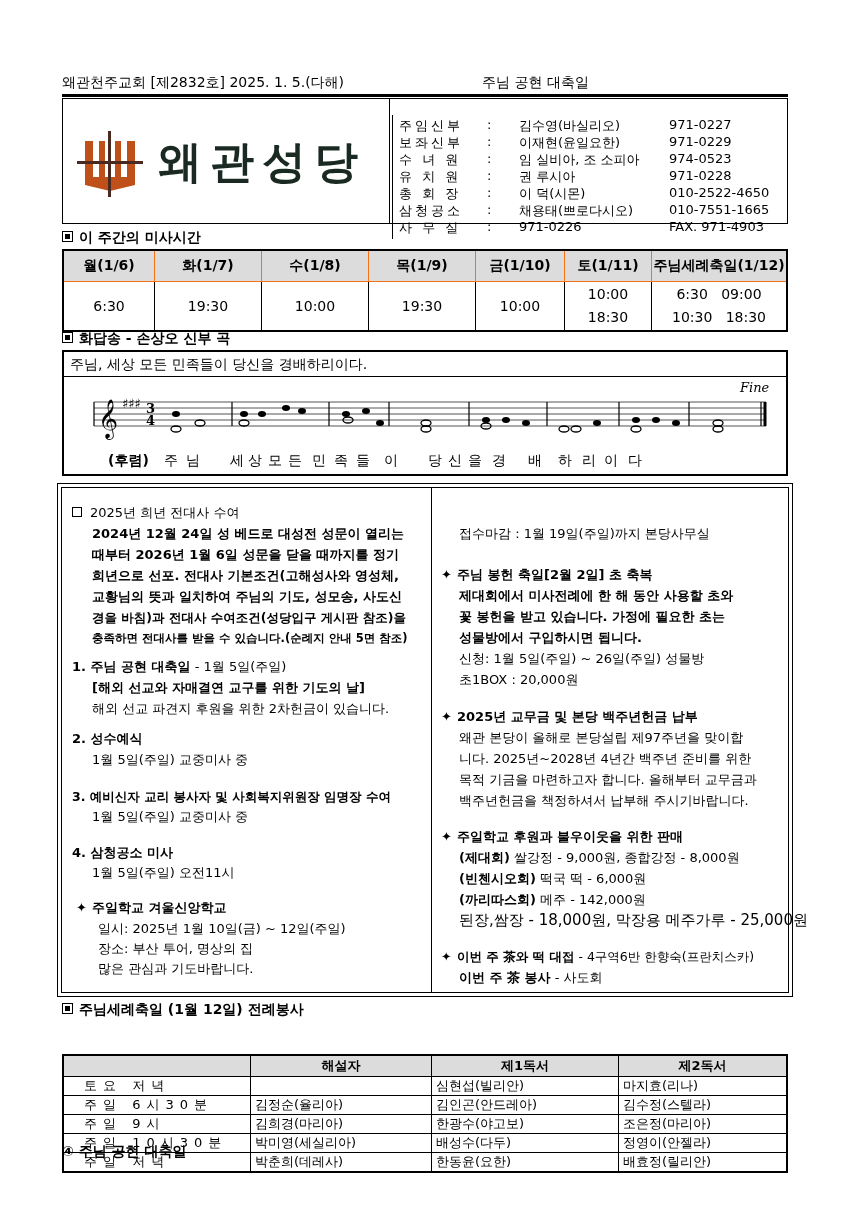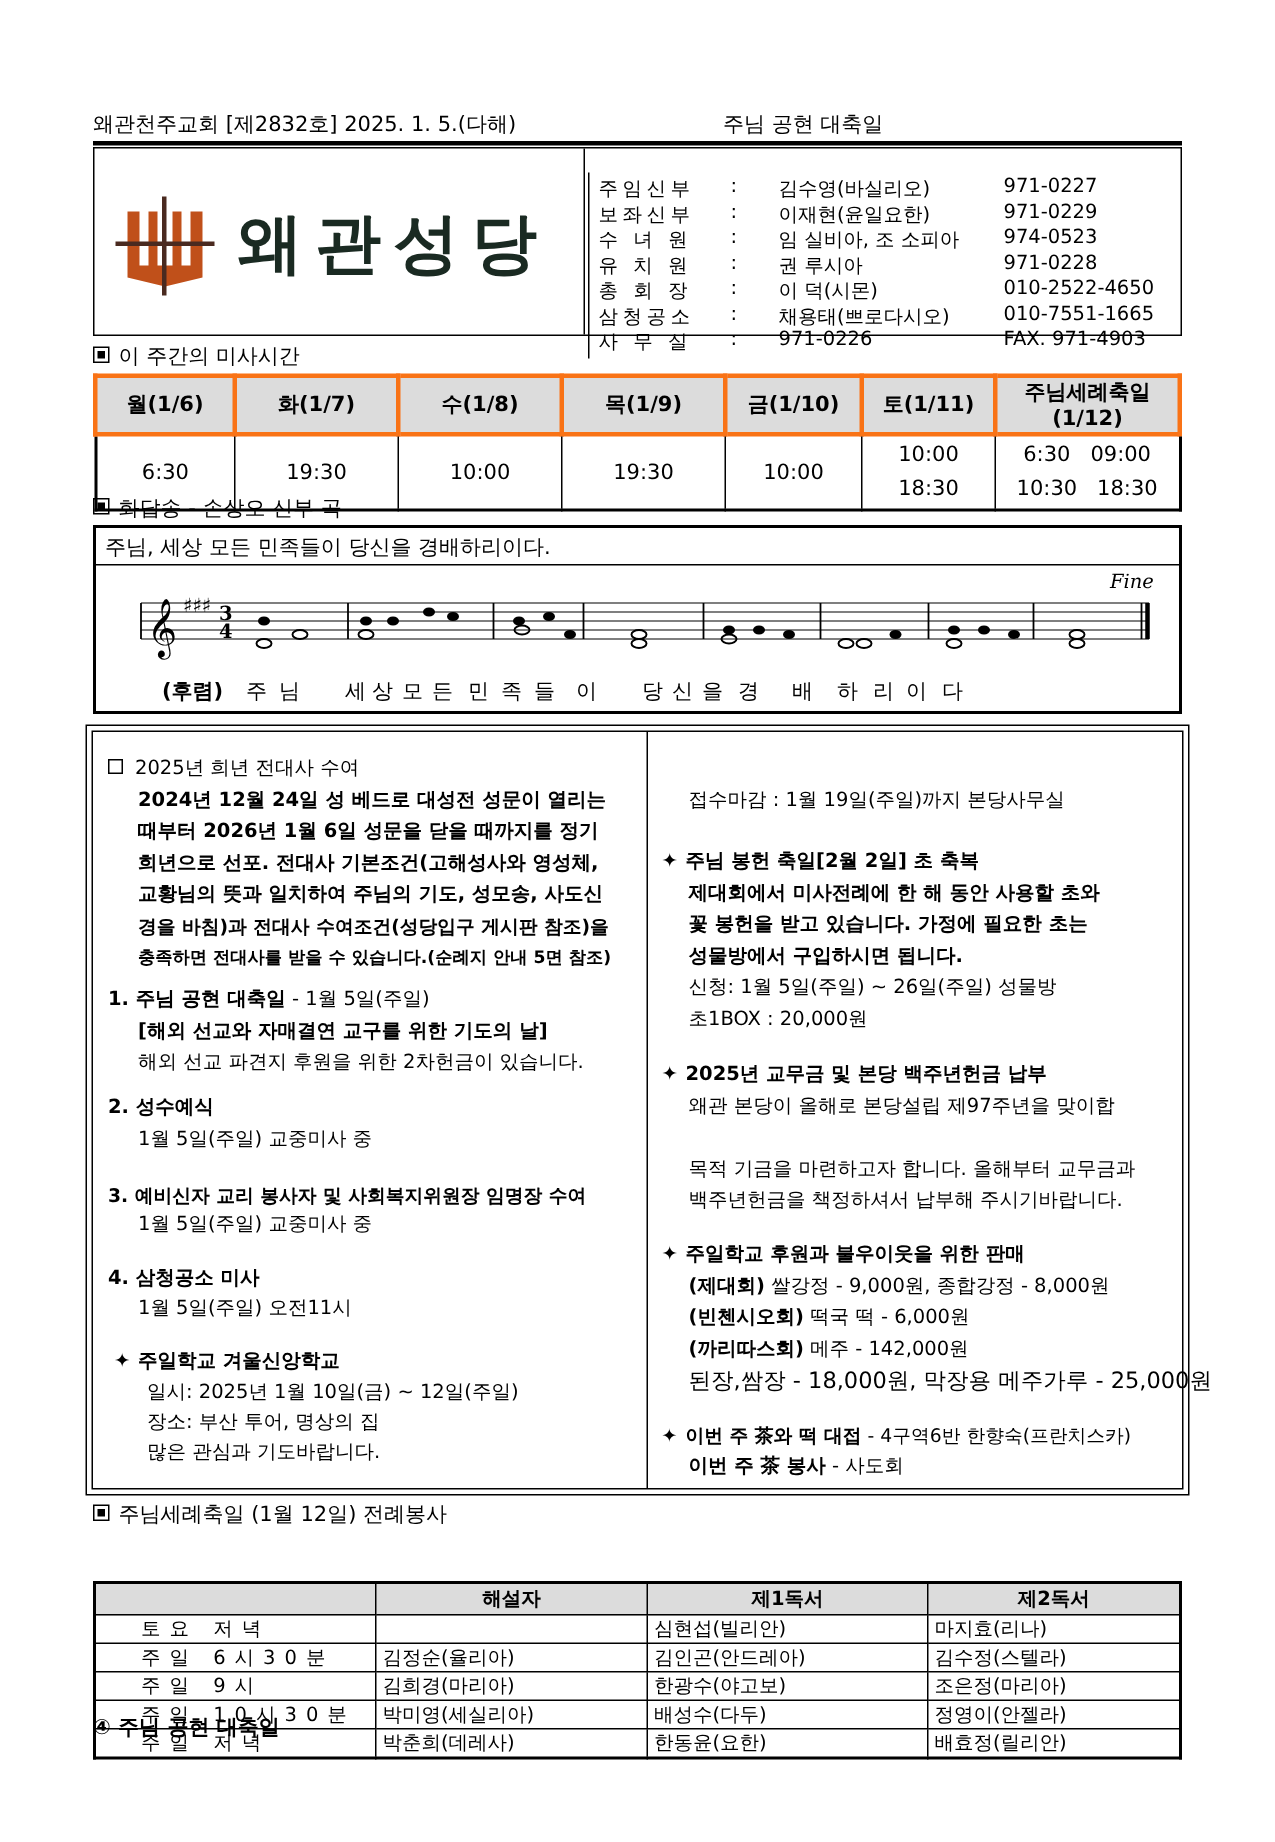--- a/index.html
+++ b/index.html
@@ -14,26 +14,26 @@
   .logo { position:absolute; left:0; top:0; width:326px; height:124px; border-right:1px solid #000; }
   .logo .mark { position:absolute; left:12px; top:30px; width:70px; height:70px; }
   .logo .name { position:absolute; left:95px; top:34px; font-size:44px; font-weight:bold; letter-spacing:8px; color:#1a2a22; font-family:"DejaVu Serif","Liberation Serif",serif; }
   .staff { position:absolute; left:329px; top:16px; width:395px; height:124px; border-left:1px solid #000; }
   .staff-row { position:absolute; left:6px; height:17px; font-size:13px; white-space:nowrap; }
   .staff-row .role { position:absolute; left:0; width:90px; letter-spacing:3px; }
   .staff-row .colon { position:absolute; left:88px; }
   .staff-row .nm { position:absolute; left:104px;margin-left:16px; }
   .staff-row .ph { position:absolute; left:270px; }
 
-  .sec-title { left:62px; font-size:14px; font-weight:normal; height:18px; }
+  .sec-title { left:62px; font-size:14px; font-weight:bold; height:18px; }
   .sec-title .sq { display:inline-block; width:9px; height:9px; border:1px solid #000; margin-right:6px; position:relative; top:0px; }
   .sec-title .sq::after { content:""; position:absolute; left:2px; top:2px; width:5px; height:5px; background:#000; }
 
   table.mass { position:absolute; left:62px; top:249px; width:726px; border-collapse:collapse; border:2px solid #000; font-size:14px; }
-  table.mass th { background:#dcdcdc; border:3px solid #f97316; height:28px; font-weight:bold; }
+  table.mass th { background:#dcdcdc; border:1px solid #f97316; height:28px; font-weight:bold; }
   table.mass td { border:1px solid #000; text-align:center; height:46px; }
   table.mass td .ln { display:block; line-height:23px; }
 
   .psalm { left:62px; top:350px; width:726px; height:126px; border:2px solid #000; box-sizing:border-box; }
   .psalm .ref { position:absolute; left:6px; top:4px; font-size:14px; }
   .psalm .div { position:absolute; left:0; top:24px; width:100%; height:1px; background:#000; }
   .psalm svg { position:absolute; left:0; top:26px; }
   .psalm .lyr { position:absolute; left:44px; top:100px; font-size:14px; white-space:nowrap; }
   .psalm .lyr b { margin-right:10px; }
   .psalm .lyr span.s { position:absolute; top:0; }
@@ -41,21 +41,21 @@
   .notice { left:57px; top:483px; width:736px; height:514px; border:1px solid #000; box-sizing:border-box; }
   .notice-in { position:absolute; left:3px; top:3px; right:3px; bottom:3px; border:1px solid #000; }
   .colsplit { position:absolute; left:369px; top:0; bottom:0; width:1px; background:#000; }
   .ntxt { position:absolute; font-size:13px; line-height:21px; white-space:nowrap; }
   .ntxt.b { font-weight:bold; }
   .ntxt .star { display:inline-block; width:16px; }
 
   table.lit { position:absolute; left:62px; top:1022px; width:726px; border-collapse:collapse; border:2px solid #000; font-size:13px;margin-top:32px; }
   table.lit th { background:#dcdcdc; border:1px solid #000; height:18px; font-weight:bold; text-align:center; }
   table.lit td { border:1px solid #000; height:18px; padding:0 4px; }
-  table.lit td.slot { letter-spacing:6px; padding-left:30px; }
+  table.lit td.slot { letter-spacing:6px; padding-left:20px; }
   .footer { left:62px; top:1143px; font-size:14px; font-weight:bold; }
 </style>
 </head>
 <body>
 
 <div class="abs hdr">
   <span class="l">왜관천주교회 [제2832호] 2025. 1. 5.(다해)</span>
   <span class="r">주님 공현 대축일</span>
 </div>
 <div class="abs hdr2"></div>
@@ -265,20 +265,21 @@
 
     <div class="ntxt b" style="left:379px;top:76px"><span class="star">✦</span><span>주님 봉헌 축일[2월 2일] 초 축복</span></div>
     <div class="ntxt b" style="left:397px;top:97px">제대회에서 미사전례에 한 해 동안 사용할 초와</div>
     <div class="ntxt b" style="left:397px;top:118px">꽃 봉헌을 받고 있습니다. 가정에 필요한 초는</div>
     <div class="ntxt b" style="left:397px;top:139px">성물방에서 구입하시면 됩니다.</div>
     <div class="ntxt" style="left:397px;top:160px">신청: 1월 5일(주일) ~ 26일(주일) 성물방</div>
     <div class="ntxt" style="left:397px;top:181px">초1BOX : 20,000원</div>
 
     <div class="ntxt b" style="left:379px;top:218px"><span class="star">✦</span><span>2025년 교무금 및 본당 백주년헌금 납부</span></div>
     <div class="ntxt" style="left:397px;top:239px">왜관 본당이 올해로 본당설립 제97주년을 맞이합</div>
+    <div class="ntxt" style="left:397px;top:260px">니다. 2025년~2028년 4년간 백주년 준비를 위한</div>
     <div class="ntxt" style="left:397px;top:281px">목적 기금을 마련하고자 합니다. 올해부터 교무금과</div>
     <div class="ntxt b" style="left:379px;top:338px"><span class="star">✦</span><span>주일학교 후원과 불우이웃을 위한 판매</span></div>
 
     <div class="ntxt" style="left:397px;top:302px">백주년헌금을 책정하셔서 납부해 주시기바랍니다.</div>
     <div class="ntxt" style="left:397px;top:359px"><b>(제대회)</b><span> 쌀강정 - 9,000원, 종합강정 - 8,000원</span></div>
     <div class="ntxt" style="left:397px;top:380px"><b>(빈첸시오회)</b><span> 떡국 떡 - 6,000원</span></div>
     <div class="ntxt" style="left:397px;top:401px"><b>(까리따스회)</b><span> 메주 - 142,000원</span></div>
     <div class="ntxt" style="left:397px;top:422px;font-size:15px">된장,쌈장 - 18,000원, 막장용 메주가루 - 25,000원</div>
 
     <div class="ntxt" style="left:379px;top:458px;font-size:12.5px"><span class="star">✦</span><b>이번 주 茶와 떡 대접</b><span> - 4구역6반 한향숙(프란치스카)</span></div>

